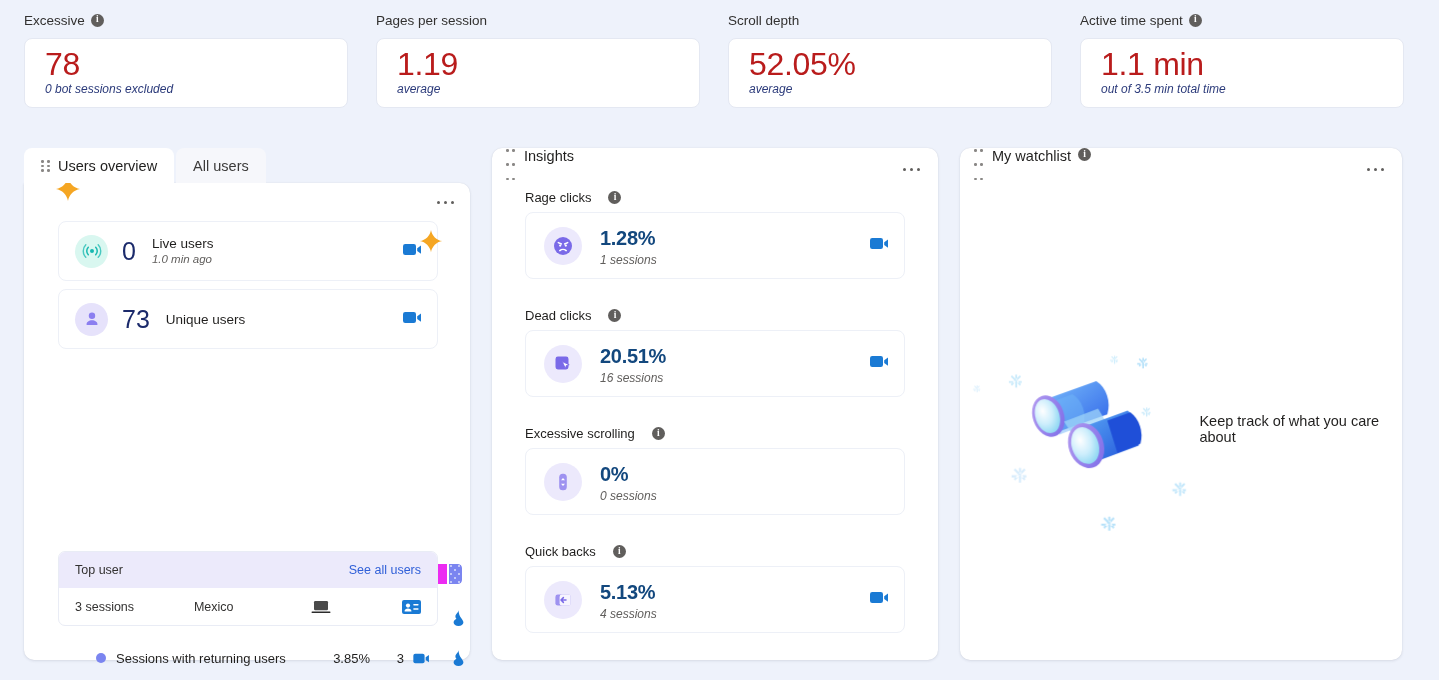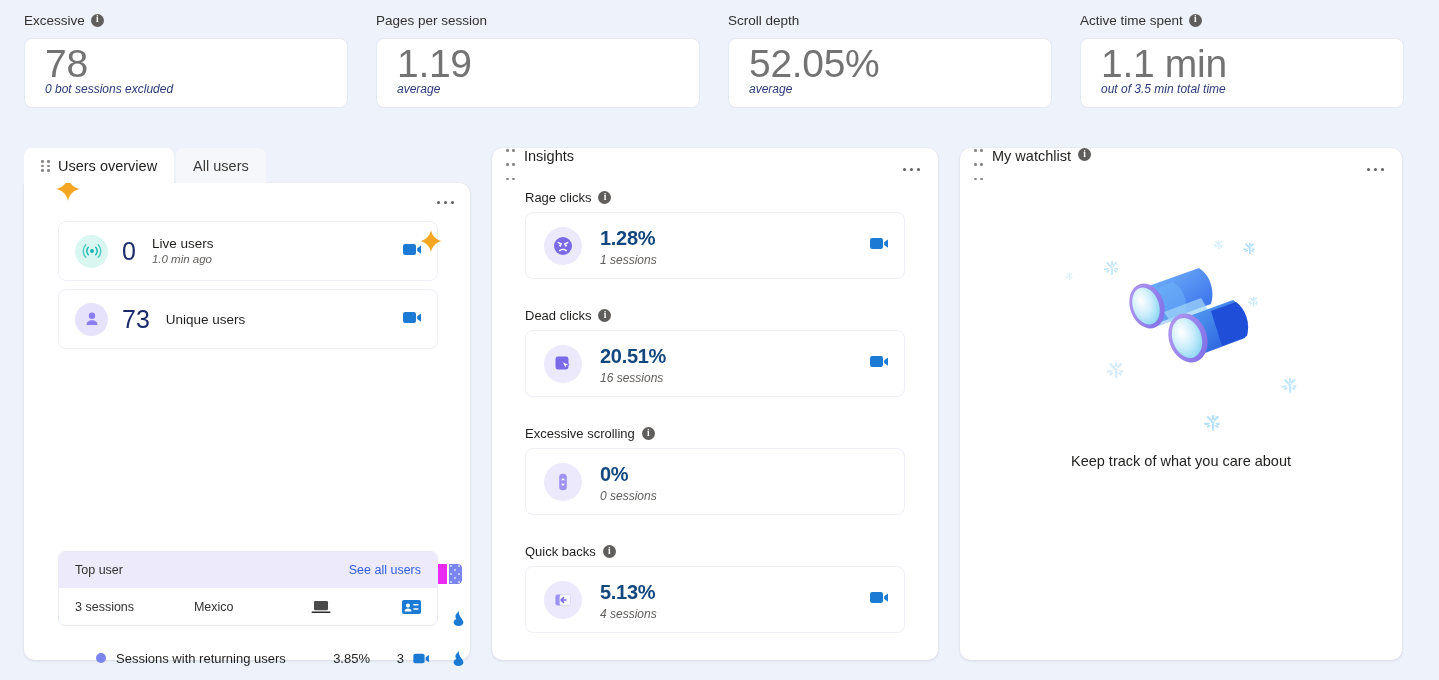--- a/index.html
+++ b/index.html
@@ -23,21 +23,21 @@
     width: 13px; height: 13px; border-radius: 50%;
     background: #605e5c; color: #fff;
     font-size: 9.5px; font-weight: 700;
     font-family: "Liberation Serif", serif;
     line-height: 1; padding-bottom: 0px;
   }
   .kpi-card {
     margin-top: 8px; background: #fff; border: 1px solid #e4e8f2;
     border-radius: 8px; height: 70px; padding: 8px 20px 0 20px;
   }
-  .kpi-value { font-size: 39px; color: #737373; letter-spacing: -0.3px; line-height: 34px; }
+  .kpi-value { font-size: 32px; color: #b91c1c; letter-spacing: -0.3px; line-height: 34px; }
   .kpi-sub { font-size: 12px; color: #2b3a7a; font-style: italic; margin-top: 1px; }
 
   
   .panel {
     position: absolute; background: #fff; border-radius: 10px;
     box-shadow: 0 1px 3px rgba(22,30,60,.10), 0 0 1px rgba(22,30,60,.12);
   }
   .panel-head {
     display: flex; height: 42px;
     padding: 0 16px 0 14px;
@@ -129,42 +129,42 @@
   }
   .tu-c1 { width: 120px; }
   .tu-c2 { width: 118px; }
   .tu-c3 { width: 92px; display: flex; justify-content: flex-start; }
   .tu-c4 { margin-left: auto; display: flex; cursor: pointer; }
   .spark { position: absolute; pointer-events: none; }
 
   
   #insights-panel { left: 492px; top: 148px; width: 446px; height: 512px; }
   .ins-label {
-    display: flex; align-items: center; gap: 7px;
+    display: flex; align-items: center; gap: 17px;
     font-size: 13px; color: #201f1e; margin-bottom: 7px;
   }
   .ins-group { position: absolute; left: 525px; width: 380px; }
   .ins-card {
     border: 1px solid #edf0f7; border-radius: 8px; height: 67px;
     display: flex; align-items: center; padding: 0 14px 0 18px; background: #fff;
   }
   .ins-ico {
     width: 38px; height: 38px; border-radius: 50%; background: #ece9fc;
     display: flex; align-items: center; justify-content: center; flex: none;
   }
   .ins-txt { margin-left: 18px; }
   .ins-val { font-size: 20px; color: #13487e; font-weight: 700; line-height: 28px; letter-spacing: -.3px; }
   .ins-sub { font-size: 12px; color: #605e5c; font-style: italic; margin-top: 1px; }
   .ins-vid { margin-left: auto; cursor: pointer; }
 
   
   #watch-panel { left: 960px; top: 148px; width: 442px; height: 512px; }
   .wl-empty {
     position: absolute; left: 0; top: 42px; width: 442px; height: 470px;
-    display: flex; flex-direction: column; align-items: center;
+    display: flex; flex-direction: row; align-items: center;
   }
   .wl-art { margin-top: 30px; width: 260px; height: 225px; }
   .wl-msg { font-size: 14.5px; color: #201f1e; margin-top: 8px; }
   .wl-btn {
     margin-top: 23px; height: 32px; padding: 0 18px; border: none; cursor: pointer;
     border-radius: 4px; color: #fff; font-size: 14px; font-weight: 700;
     font-family: "Liberation Sans", sans-serif;
     background: linear-gradient(90deg, #8b5cf0 0%, #6f6ef0 38%, #1f7ae0 100%);
   }
 </style>

